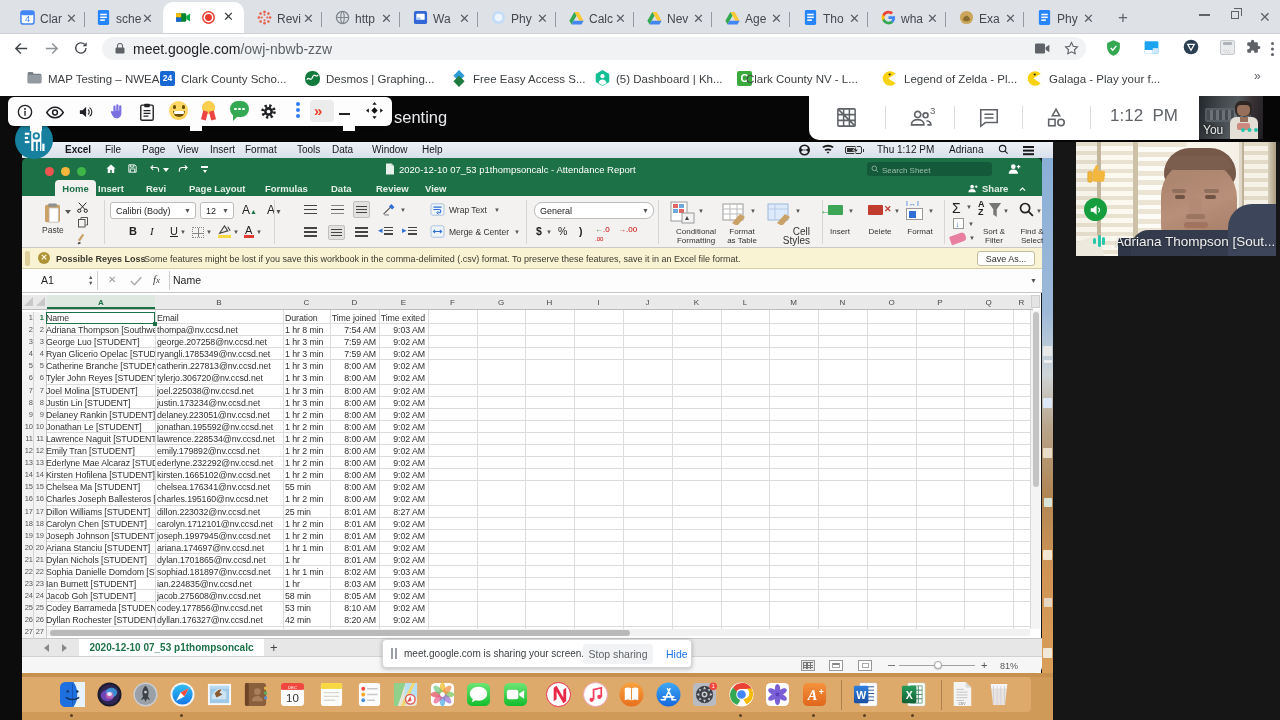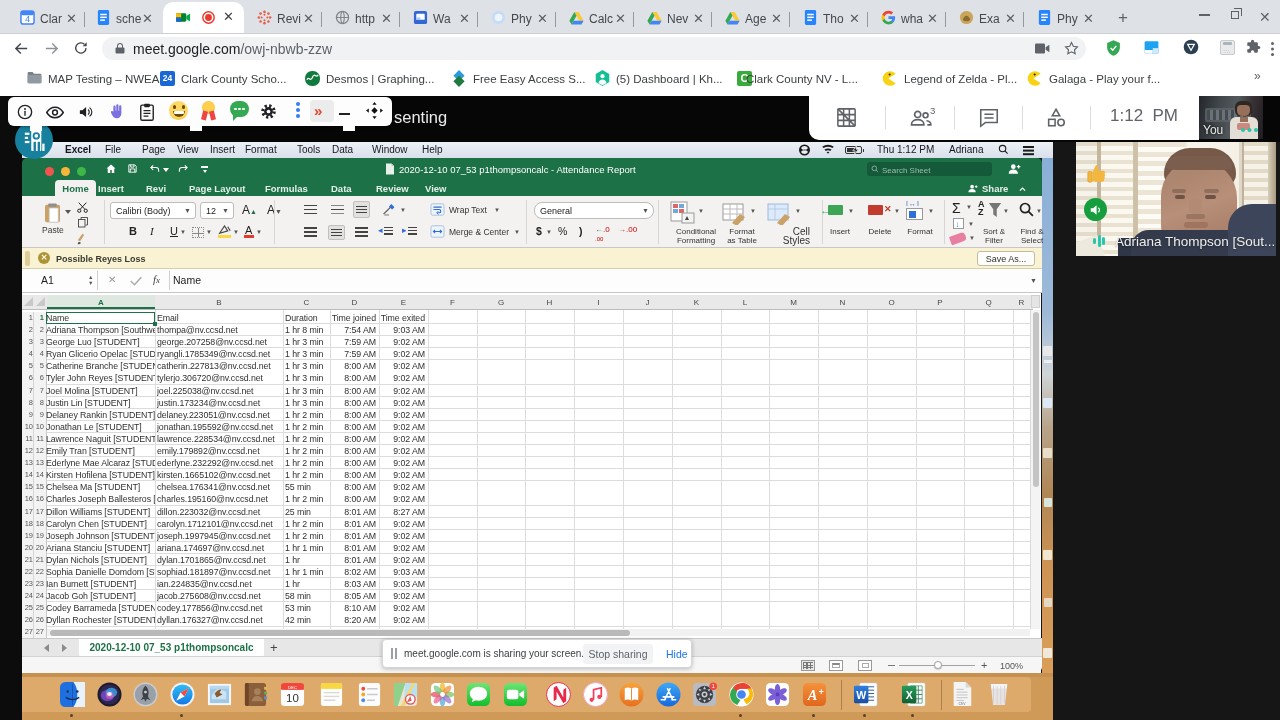--- a/index.html
+++ b/index.html
@@ -975,20 +975,21 @@
         <circle cx="10" cy="10" r="6.5"></circle>
         <path d="M15 15l6 6"></path>
       </svg>
    <div style="position:absolute;left:1014px;top:12px;font-size:6px;color:#555">▼</div>
    <div style="position:absolute;left:988px;top:31px;font-size:8px;color:#333;text-align:center;width:44px;line-height:9px">Find &amp;<br>Select</div>
   </div>
   <div id="ywarn">
    <div style="position:absolute;left:3px;top:3px;width:5px;height:15px;background:#decf9a;border-radius:2px"></div>
    <div style="position:absolute;left:16px;top:4px;width:12px;height:12px;border-radius:6px;background:#ad9336;color:#fdf8e2;font-size:8px;text-align:center;line-height:12px;font-weight:bold">✕</div>
    <div style="position:absolute;left:34px;top:6px;font-weight:bold;color:#3a3a30">Possible Reyes Loss</div>
+   <div style="position:absolute;left:122px;top:6px;color:#3a3a30">Some features might be lost if you save this workbook in the comma-delimited (.csv) format. To preserve these features, save it in an Excel file format.</div>
    <div style="position:absolute;right:7px;top:2.5px;width:58px;height:15px;background:#fdfdfb;border:1px solid #c2bda0;border-radius:3px;text-align:center;line-height:14px;color:#333">Save As...</div>
   </div>
   <div id="fbar">
    <div style="position:absolute;left:19px;top:5px;font-size:10.5px;color:#222">A1</div>
    <div style="position:absolute;left:66px;top:5px;font-size:5.5px;color:#555;line-height:6px">▲<br>▼</div>
    <div style="position:absolute;left:75px;top:2px;width:1px;height:19px;background:#d0d0d0"></div>
    <div style="position:absolute;left:86px;top:5px;font-size:10px;color:#999">✕</div>
    <svg style="position:absolute;left:108px;top:7px;width:12px;height:10px" viewBox="0 0 16 12" fill="none" stroke="#aaa" stroke-width="2">
         <path d="M1 6l5 5L15 1"></path>
       </svg>
@@ -1252,21 +1253,21 @@
    <div style="position:absolute;left:807px;top:3px;width:14px;height:11px;border:1px solid #999;background:#fff">
         <div style="position:absolute;left:2px;top:2px;width:8px;height:5px;border:1px solid #aaa;border-top:2px solid #888"></div>
       </div>
    <div style="position:absolute;left:836px;top:3px;width:14px;height:11px;border:1px solid #999;background:#fff">
         <div style="position:absolute;left:2.5px;top:2px;width:7px;height:5px;border:1px solid #aaa"></div>
       </div>
    <div style="position:absolute;left:866px;top:7.5px;width:7px;height:1.5px;background:#777"></div>
    <div style="position:absolute;left:877px;top:7.5px;width:76px;height:1.5px;background:#a2a2a2"></div>
    <div style="position:absolute;left:912px;top:3.5px;width:8px;height:8px;border-radius:4px;background:#fdfdfd;border:1px solid #aaa;box-shadow:0 0.5px 1px rgba(0,0,0,.3)"></div>
    <div style="position:absolute;left:959px;top:2px;font-size:11px;color:#555">+</div>
-   <div style="position:absolute;left:978px;top:3.5px;font-size:9px;color:#555">100%</div>
+   <div style="position:absolute;left:978px;top:3.5px;font-size:9px;color:#555">81%</div>
   </div>
 </div>
 
 <div class="a" id="sharebox">
  <div style="position:absolute;left:8px;top:8px;width:2px;height:11px;background:#9aa0a6;box-shadow:4px 0 0 #9aa0a6"></div>
  <div style="position:absolute;left:21px;top:8px;color:#3c4043;font-size:10px">meet.google.com is sharing your screen.</div>
  <div style="position:absolute;left:200px;top:4px;width:70px;height:20px;background:#f1f3f4;border-radius:3px;text-align:center;line-height:20px;color:#5f6368">Stop sharing</div>
  <div style="position:absolute;left:283px;top:8px;color:#1a73e8">Hide</div>
 </div>
 

